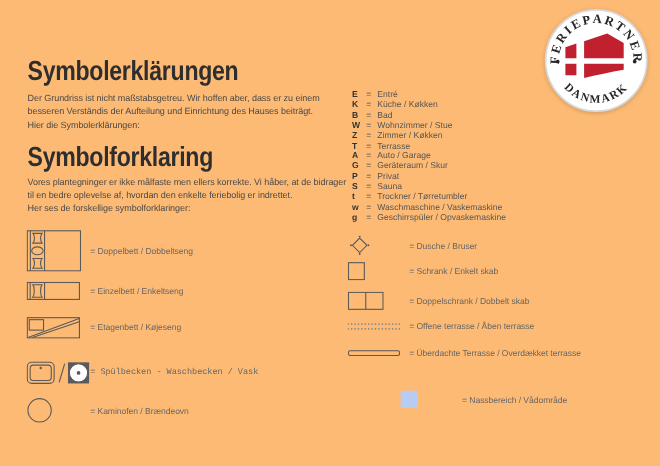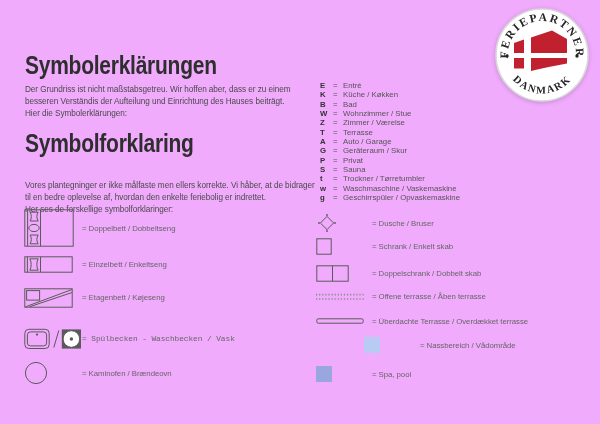--- a/index.html
+++ b/index.html
@@ -3,38 +3,38 @@
 <meta charset="utf-8">
 <style>
   * { margin: 0; padding: 0; box-sizing: border-box; }
   html,body { width: 600px; height: 424px; }
   body {
     background: #ffffff;
     font-family: "Liberation Sans", sans-serif;
     position: relative;
     overflow: hidden;
   }
-  .page { position: absolute; inset: 0; background: #f0abfc; }
+  .page { position: absolute; inset: 0; background: #fdba74; }
 
   .h1 {
     position: absolute; left: 25px;
     font-size: 25px; font-weight: bold; color: #2e2e2e;
     letter-spacing: -0.3px; white-space: nowrap;
     transform: scaleX(0.84); transform-origin: 0 0;
   }
   #h-de { top: 51px; }
   #h-da { top: 129px; }
 
   .para {
     position: absolute; left: 25px; width: 305px;
     font-size: 8.2px; line-height: 11.8px; color: #4a4a4a;
     letter-spacing: -0.05px; white-space: pre-line;
   }
   #p-de { top: 84px; }
-  #p-da { top: 160px; margin-top: 20px; }
+  #p-da { top: 160px; }
 
   
   #lc-list { position: absolute; left: 320px; top: 81px; }
   .lc-row {
     display: grid; grid-template-columns: 13px 10px auto;
     font-size: 7.8px; line-height: 9.35px; color: #555; white-space: nowrap;
   }
   .lc-letter { font-weight: bold; color: #333; }
   .lc-eq { color: #555; }
 
@@ -51,21 +51,21 @@
   #l1 { top: 255px; height: 18px; justify-content: space-between; }
   #l2 { top: 287px; height: 21px; }
   #l3 { top: 327px; height: 23px; font-family: Liberation Mono, monospace; }
   #l4 { top: 361px; height: 24px; }
 
   #r0 { top: 214px; height: 18px; }
   #r1 { top: 238px; height: 17px; }
   #r2 { top: 265px; height: 17px; }
   #r3 { top: 292px; height: 9px;  }
   #r4 { top: 317px; height: 8px;  }
-  #r5 { top: 337px; height: 16px; padding-left: 48px; }
+  #r5 { top: 355px; height: 16px; padding-left: 48px; }
   #r6 { top: 366px; height: 16px; }
 
   svg { display: block; }
   .st  { stroke: #5a5a5a; fill: none; stroke-width: 1; }
   .stf { fill: #5a5a5a; stroke: none; }
 
   #logo {
     position: absolute; left: 489px; top: 4px; width: 106px; height: 106px;
     filter: drop-shadow(0 1px 2px rgba(0,0,0,0.18));
   }
@@ -105,21 +105,21 @@
         <span class="lc-label">Bad</span>
       </div>
     <div class="lc-row">
         <span class="lc-letter">W</span>
         <span class="lc-eq">=</span>
         <span class="lc-label">Wohnzimmer / Stue</span>
       </div>
     <div class="lc-row">
         <span class="lc-letter">Z</span>
         <span class="lc-eq">=</span>
-        <span class="lc-label">Zimmer / Værelse</span>
+        <span class="lc-label">Zimmer / Køkken</span>
       </div>
     <div class="lc-row">
         <span class="lc-letter">T</span>
         <span class="lc-eq">=</span>
         <span class="lc-label">Terrasse</span>
       </div>
     <div class="lc-row">
         <span class="lc-letter">A</span>
         <span class="lc-eq">=</span>
         <span class="lc-label">Auto / Garage</span>
@@ -272,28 +272,20 @@
 
   <div class="sym-row right" id="r5">
     <span class="ibox">
       <svg width="16" height="16" viewBox="0 0 16 16">
         <rect x="0" y="0" width="16" height="16" fill="#b7cbf3"></rect>
       </svg>
     </span>
     <span class="sym-label">= Nassbereich / Vådområde</span>
   </div>
 
-  <div class="sym-row right" id="r6">
-    <span class="ibox">
-      <svg width="16" height="16" viewBox="0 0 16 16">
-        <rect x="0" y="0" width="16" height="16" fill="#9aa6e0"></rect>
-      </svg>
-    </span>
-    <span class="sym-label">= Spa, pool</span>
-  </div>
 
   <div id="logo">
     <svg width="106" height="106" viewBox="0 0 106 106">
       <defs>
         <path id="arcTop" d="M 23.6,68 A 34,34 0 1 1 82.4,68"></path>
         <path id="arcBot" d="M 24,76 A 38,38 0 0 0 82,76"></path>
       </defs>
       <circle cx="53" cy="51" r="46" fill="#ffffff" stroke="#d9d9d9" stroke-width="1.6"></circle>
       <g>
         <polygon points="25,39 35,35.5 35,49 25,49" fill="#c1202e"></polygon>

